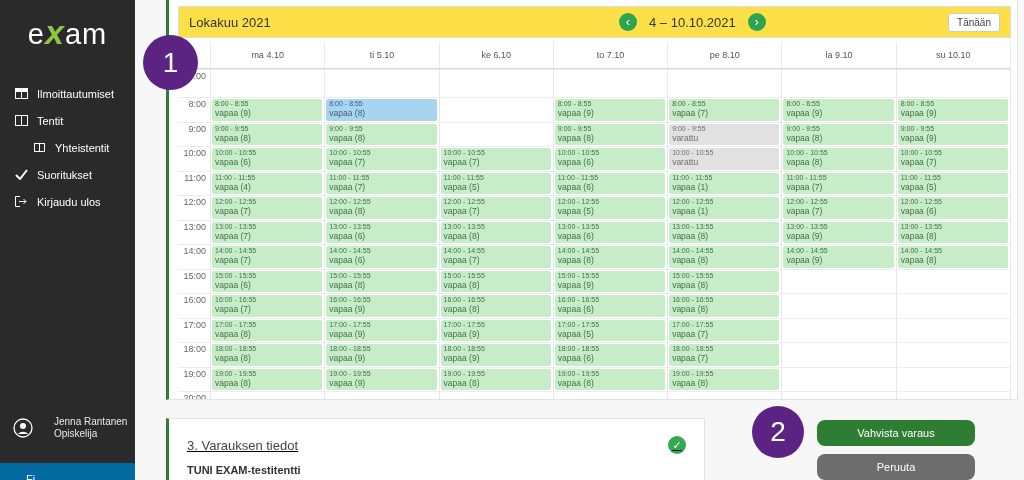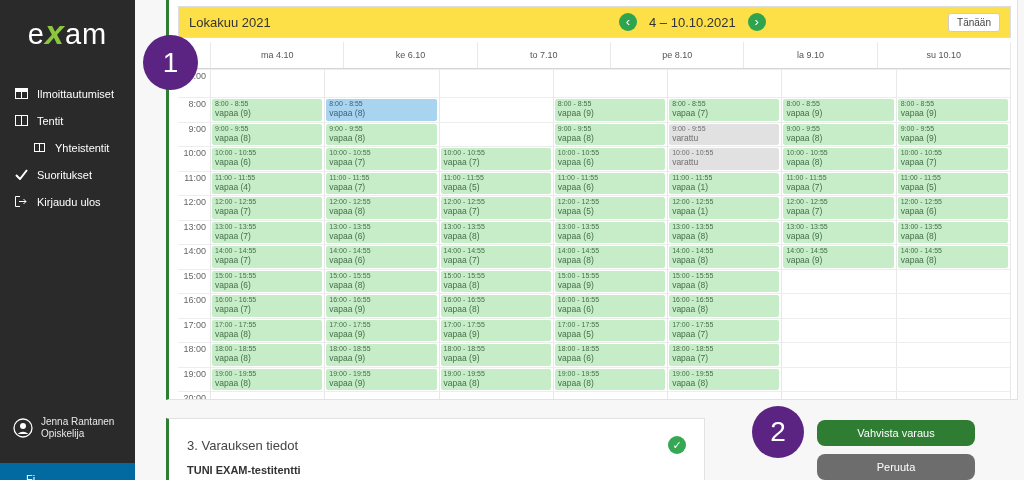--- a/index.html
+++ b/index.html
@@ -10,21 +10,21 @@
   }
   
   .sidebar{position:absolute;left:0;top:0;width:135px;height:480px;background:#2a2a2a;z-index:5;}
   .logo{margin-top:12px;text-align:center;font-size:29px;color:#fff;letter-spacing:1px;line-height:40px;}
   .logo .x{color:#8cc63f;font-weight:bold;font-style:italic;font-size:34px;}
   .nav{margin-top:26px;}
   .nav-item{display:flex;align-items:center;gap:9px;padding:7px 4px 7px 15px;font-size:11px;color:#fff;cursor:pointer;}
   .nav-item.sub{padding-left:33px;}
   .nav-ico{width:13px;height:13px;flex:0 0 13px;display:inline-flex;align-items:center;justify-content:center;color:#fff;}
   .nav-ico svg{display:block}
-  .user{position:absolute;left:13px;bottom:40px;display:flex;gap:8px;align-items:center;color:#e8e8e8;}
+  .user{position:absolute;left:13px;bottom:40px;display:flex;gap:21px;align-items:center;color:#e8e8e8;}
   .user-txt{font-size:10px;line-height:12px;}
   .langbar{position:absolute;left:0;right:0;bottom:0;height:17px;background:#0369a1;overflow:hidden;
     display:flex;justify-content:space-between;padding:0 26px;flex-direction:column;}
   .langbar span{font-size:11px;color:#fff;margin-top:10px;cursor:pointer;}
   
   .main{position:absolute;left:135px;top:0;right:0;bottom:0;background:#f7f7f7;}
   .cal-card{position:absolute;left:31px;right:6px;top:0;height:400px;background:#fff;
     border:1px solid #e2e2e2;border-top:none;border-left:3px solid #2e7d32;box-sizing:border-box;overflow:hidden;}
   .toolbar{position:relative;height:32px;margin:6px 6px 0 9px;border:1px solid #ddd;background:#fde047;
     display:flex;align-items:center;padding:0 10px;box-sizing:border-box;}
@@ -46,21 +46,21 @@
   .slot{position:absolute;top:1px;bottom:1px;left:1px;right:2px;border-radius:2px;
     padding:1px 3px;overflow:hidden;box-sizing:border-box;cursor:pointer;}
   .slot.free{background:#c6edc8;color:#45704b;}
   .slot.selected{background:#a8d4ef;color:#3c617d;}
   .slot.reserved{background:#e1e1e1;color:#6e6e6e;cursor:default;}
   .st{font-size:7px;line-height:8px;white-space:nowrap;}
   .sl{font-size:8.5px;line-height:10px;white-space:nowrap;}
   
   .booking-card{position:absolute;left:31px;top:418px;width:539px;height:80px;background:#fff;
     border:1px solid #e2e2e2;border-left:3px solid #2e7d32;box-sizing:border-box;padding:17px 18px 0 18px;}
-  .booking-head{display:flex;align-items:center;justify-content:space-between;}
+  .booking-head{display:flex;align-items:center;justify-content:space-between;text-decoration:underline;}
   .booking-title{font-size:13px;color:#444;}
   .check-circle{width:18px;height:18px;border-radius:50%;background:#34a853;color:#fff;
     display:flex;align-items:center;justify-content:center;font-size:11px;}
   .exam-name{margin-top:10px;font-size:11px;font-weight:bold;color:#333;}
   .btn{position:absolute;width:158px;height:26px;border:none;border-radius:8px;color:#fff;
     font-size:11px;font-family:"Liberation Sans",sans-serif;cursor:pointer;}
   .btn-confirm{left:682px;top:420px;background:#2e7d32;}
   .btn-cancel{left:682px;top:454px;background:#6d6d6d;}
   
   .ann{position:absolute;width:55px;height:55px;border-radius:50%;background:#5b2483;color:#fff;
@@ -150,20 +150,21 @@
         <span class="nav-circle">‹</span>
         <span class="week-range">4 – 10.10.2021</span>
         <span class="nav-circle">›</span>
       </span>
       <button class="today-btn">Tänään</button>
     </div>
     <div class="grid">
         <div class="cal-row head">
           <div class="gutter"></div>
           <div class="col head-cell">ma 4.10</div>
+          <div class="col head-cell">ti 5.10</div>
           <div class="col head-cell">ke 6.10</div>
           <div class="col head-cell">to 7.10</div>
           <div class="col head-cell">pe 8.10</div>
           <div class="col head-cell">la 9.10</div>
           <div class="col head-cell">su 10.10</div>
         </div>
         <div class="cal-row row7">
           <div class="gutter">7:00</div>
           <div class="col cell"></div>
           <div class="col cell"></div>

